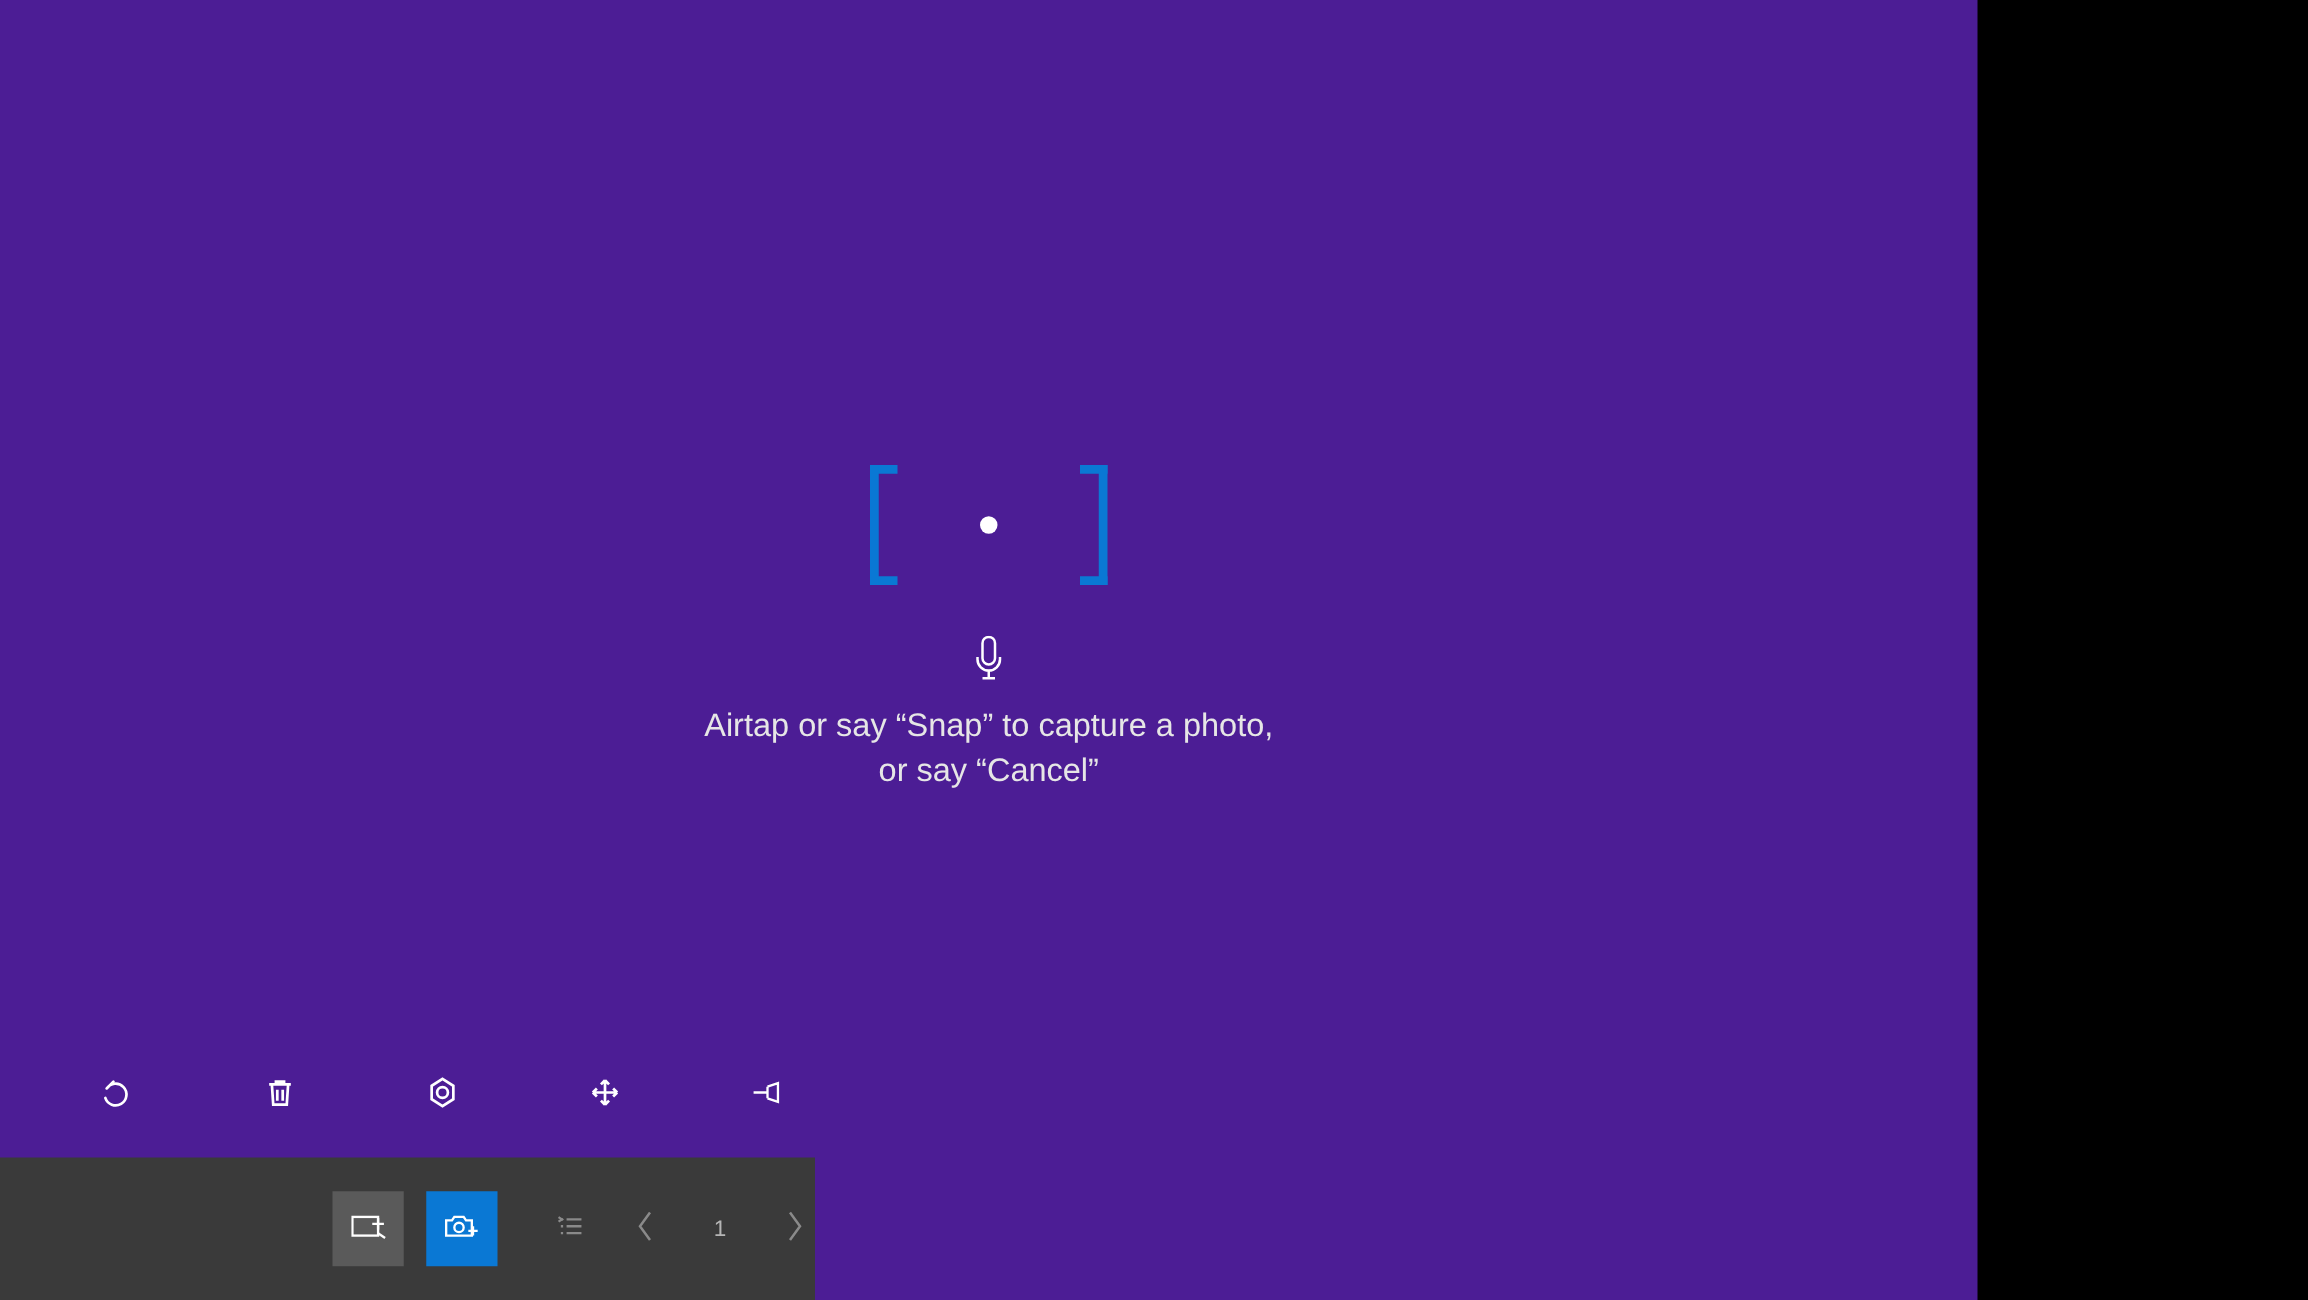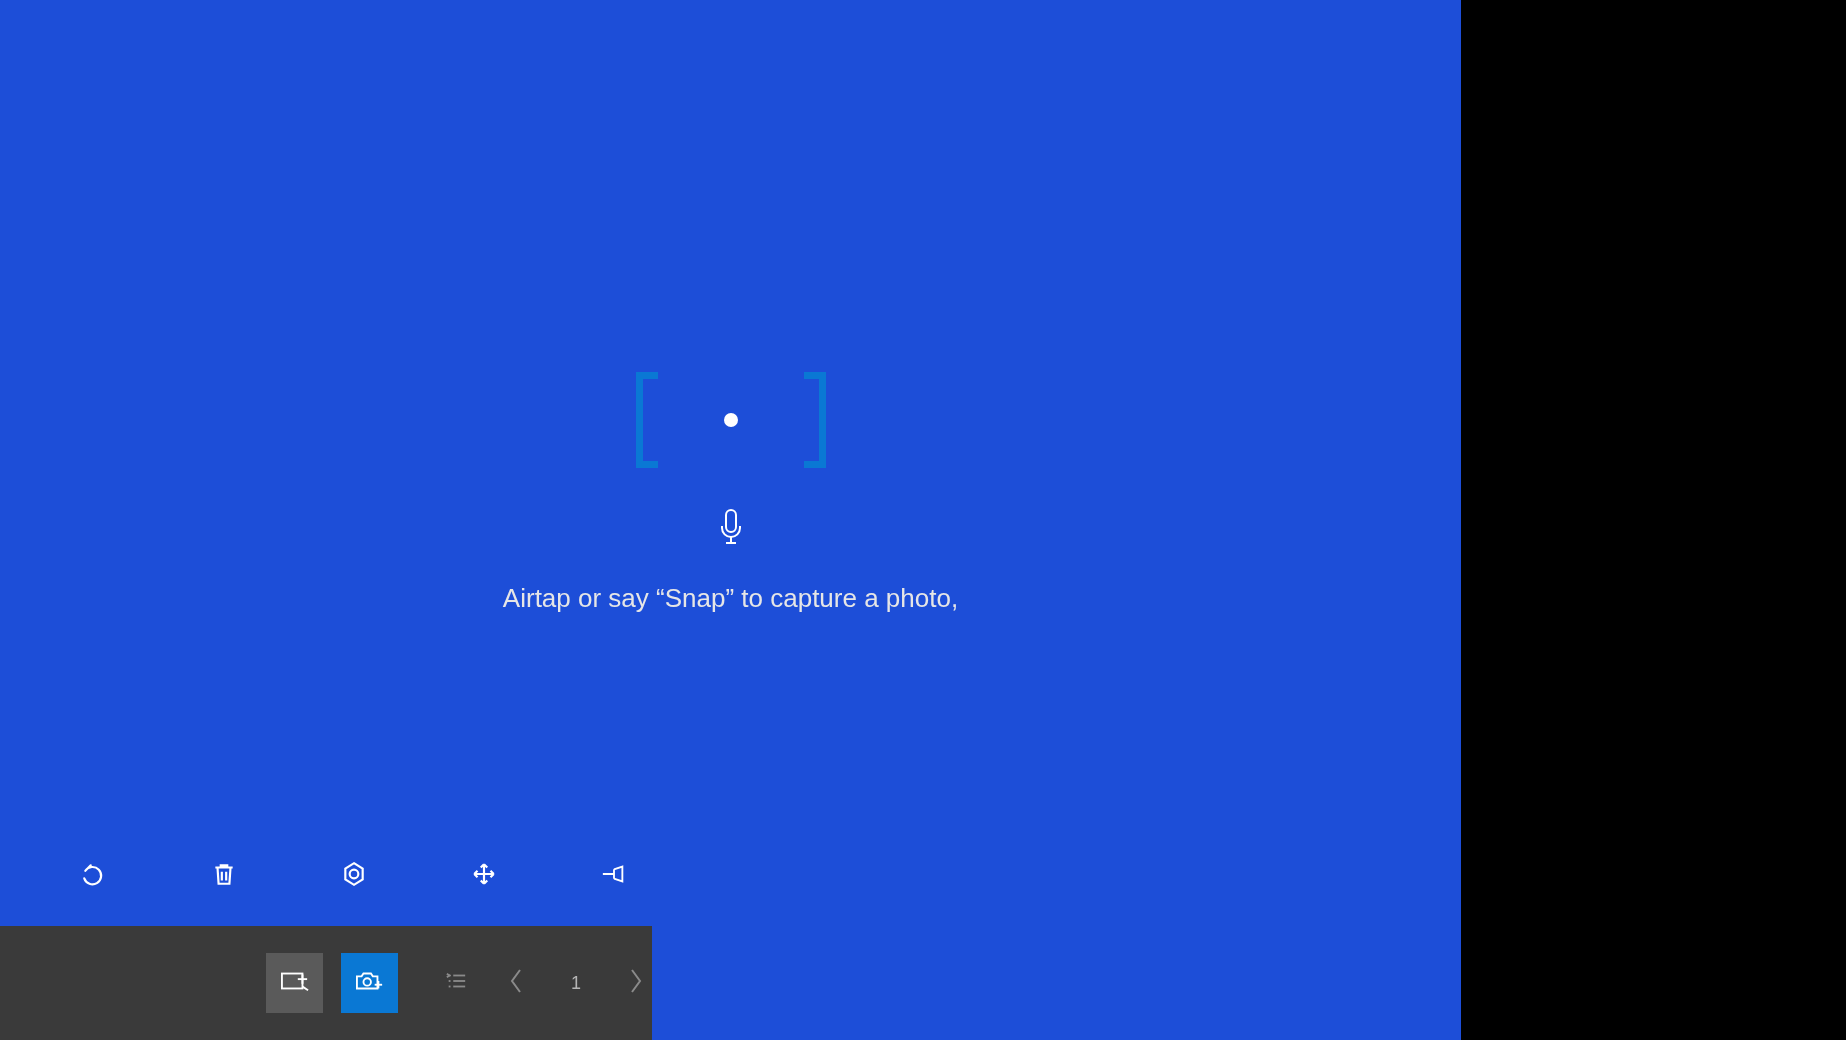--- a/index.html
+++ b/index.html
@@ -11,23 +11,23 @@
     html, body {
       width: 100%;
       height: 100%;
       background: #000;
       font-family: "Segoe UI", "Segoe UI Light", sans-serif;
       overflow: hidden;
     }
     
     .viewport {
       position: relative;
-      width: 1461px;
+      width: 1582px;
       height: 1040px;
-      background: #1d4ed8;
+      background: #4c1d95;
     }
     
     
     .capture-frame {
       position: absolute;
       left: 50%;
       top: 420px;
       transform: translate(-50%, -50%);
       width: 190px;
       height: 96px;
@@ -191,20 +191,21 @@
         <rect x="7" y="1" width="10" height="22" rx="5" ry="5" stroke="#fff"></rect>
         <path d="M3 17 v2 a9 9 0 0 0 18 0 v-2" stroke="#fff"></path>
         <line x1="12" y1="28" x2="12" y2="34" stroke="#fff"></line>
         <line x1="7" y1="34" x2="17" y2="34" stroke="#fff"></line>
       </svg>
     </span>
   </div>
 
   <div class="instruction">
     <div>Airtap or say “Snap” to capture a photo,</div>
+    <div>or say “Cancel”</div>
   </div>
 
   <div class="action-row">
     <div class="action-btn">
       <span>
         <svg viewBox="0 0 24 24" fill="none" stroke-width="2">
           <path d="M9 4 L4 9 M4 9 a8 8 0 1 1 -1 7" stroke="#fff" stroke-linecap="round"></path>
         </svg>
       </span>
     </div>

